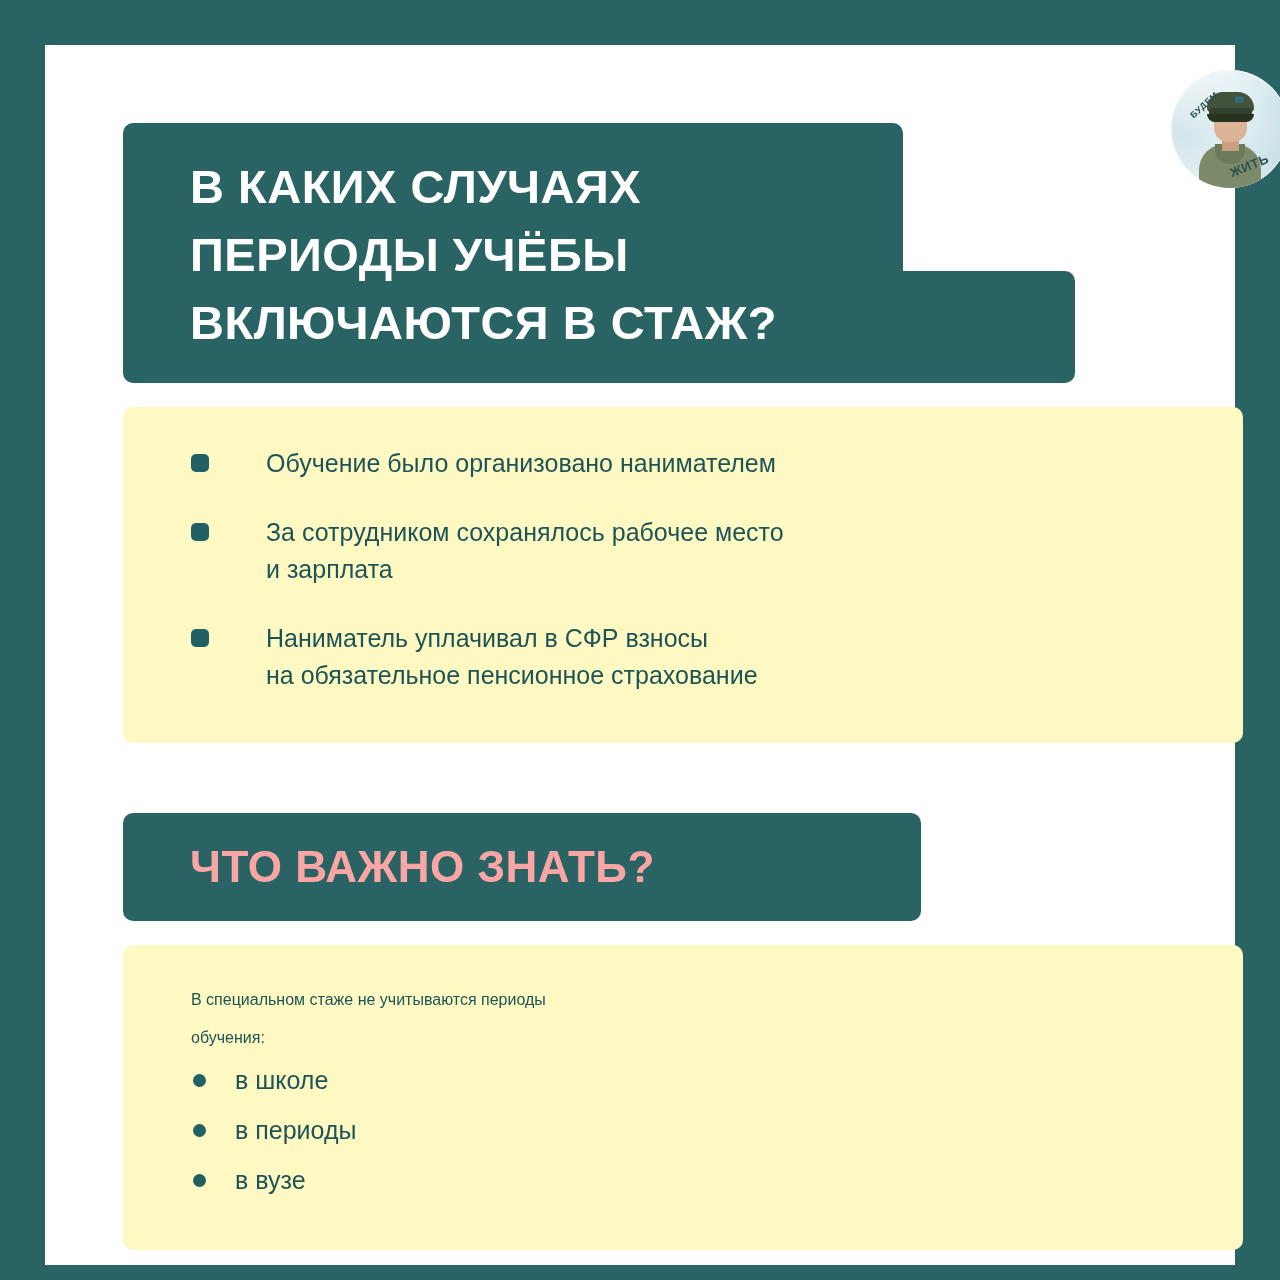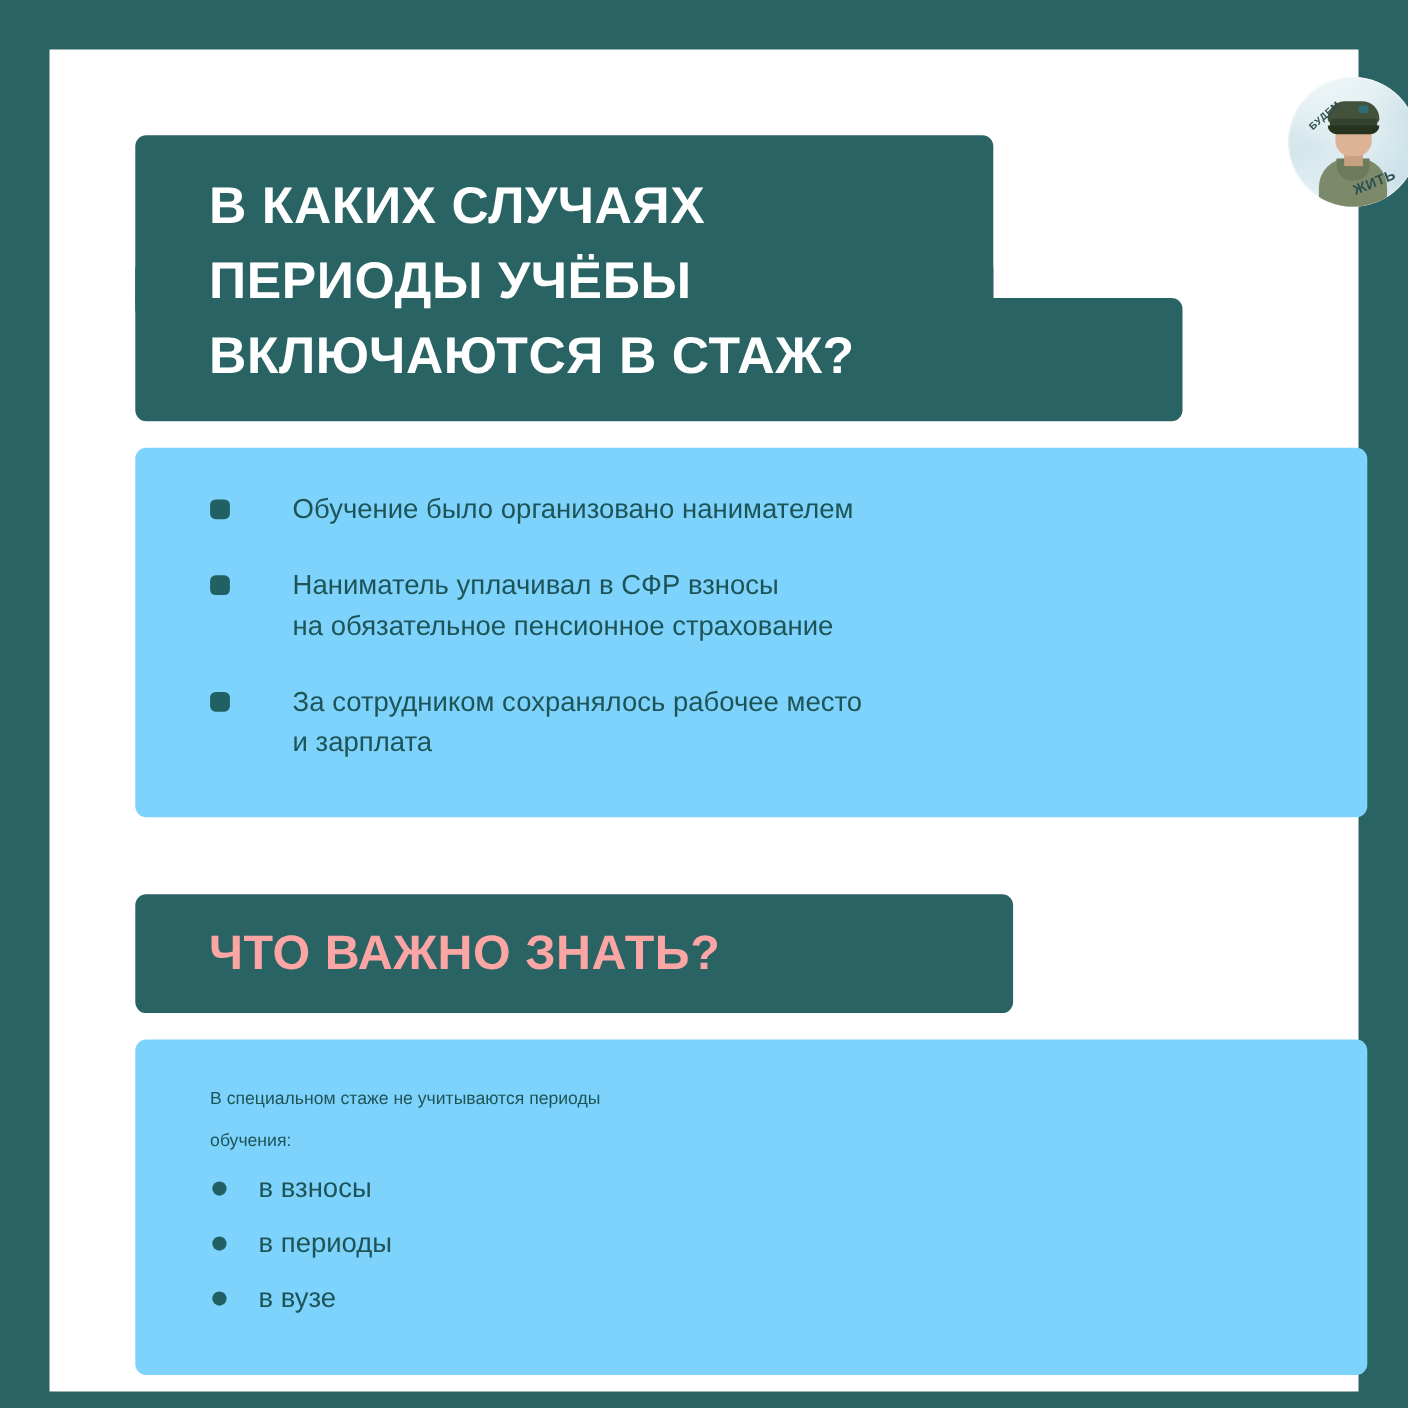--- a/index.html
+++ b/index.html
@@ -145,21 +145,21 @@
     letter-spacing:.5px;
     text-transform:uppercase;
     white-space:pre-line;
   }
 
   
   .panel {
     position:absolute;
     left:78px;
     width:1120px;
-    background:#7dd3fc;
+    background:#fef9c3;
     border-radius:10px;
   }
   .panel-conditions { top:362px; height:336px; }
   .panel-notes      { top:900px; height:305px; }
 
   
   .cond-list {
     position:absolute;
     left:68px; top:38px;
     right:40px;
@@ -274,45 +274,45 @@
     <div class="panel panel-conditions">
       <div class="cond-list">
 
         <div class="cond-item">
           <span class="cond-marker"></span>
           <span class="cond-text">Обучение было организовано нанимателем</span>
         </div>
 
         <div class="cond-item">
           <span class="cond-marker"></span>
+          <span class="cond-text">За сотрудником сохранялось рабочее место
+и зарплата</span>
+        </div>
+
+        <div class="cond-item">
+          <span class="cond-marker"></span>
           <span class="cond-text">Наниматель уплачивал в СФР взносы
 на обязательное пенсионное страхование</span>
-        </div>
-
-        <div class="cond-item">
-          <span class="cond-marker"></span>
-          <span class="cond-text">За сотрудником сохранялось рабочее место
-и зарплата</span>
         </div>
 
       </div>
     </div>
 
     <div class="subhead-block">
       <div class="subhead-text">ЧТО ВАЖНО ЗНАТЬ?</div>
     </div>
 
     <div class="panel panel-notes">
       <div class="notes-intro">В специальном стаже не учитываются периоды
 обучения:</div>
       <div class="notes-list">
 
         <div class="notes-item">
           <span class="notes-marker"></span>
-          <span class="notes-text">в взносы</span>
+          <span class="notes-text">в школе</span>
         </div>
 
         <div class="notes-item">
           <span class="notes-marker"></span>
           <span class="notes-text">в периоды</span>
         </div>
 
         <div class="notes-item">
           <span class="notes-marker"></span>
           <span class="notes-text">в вузе</span>

